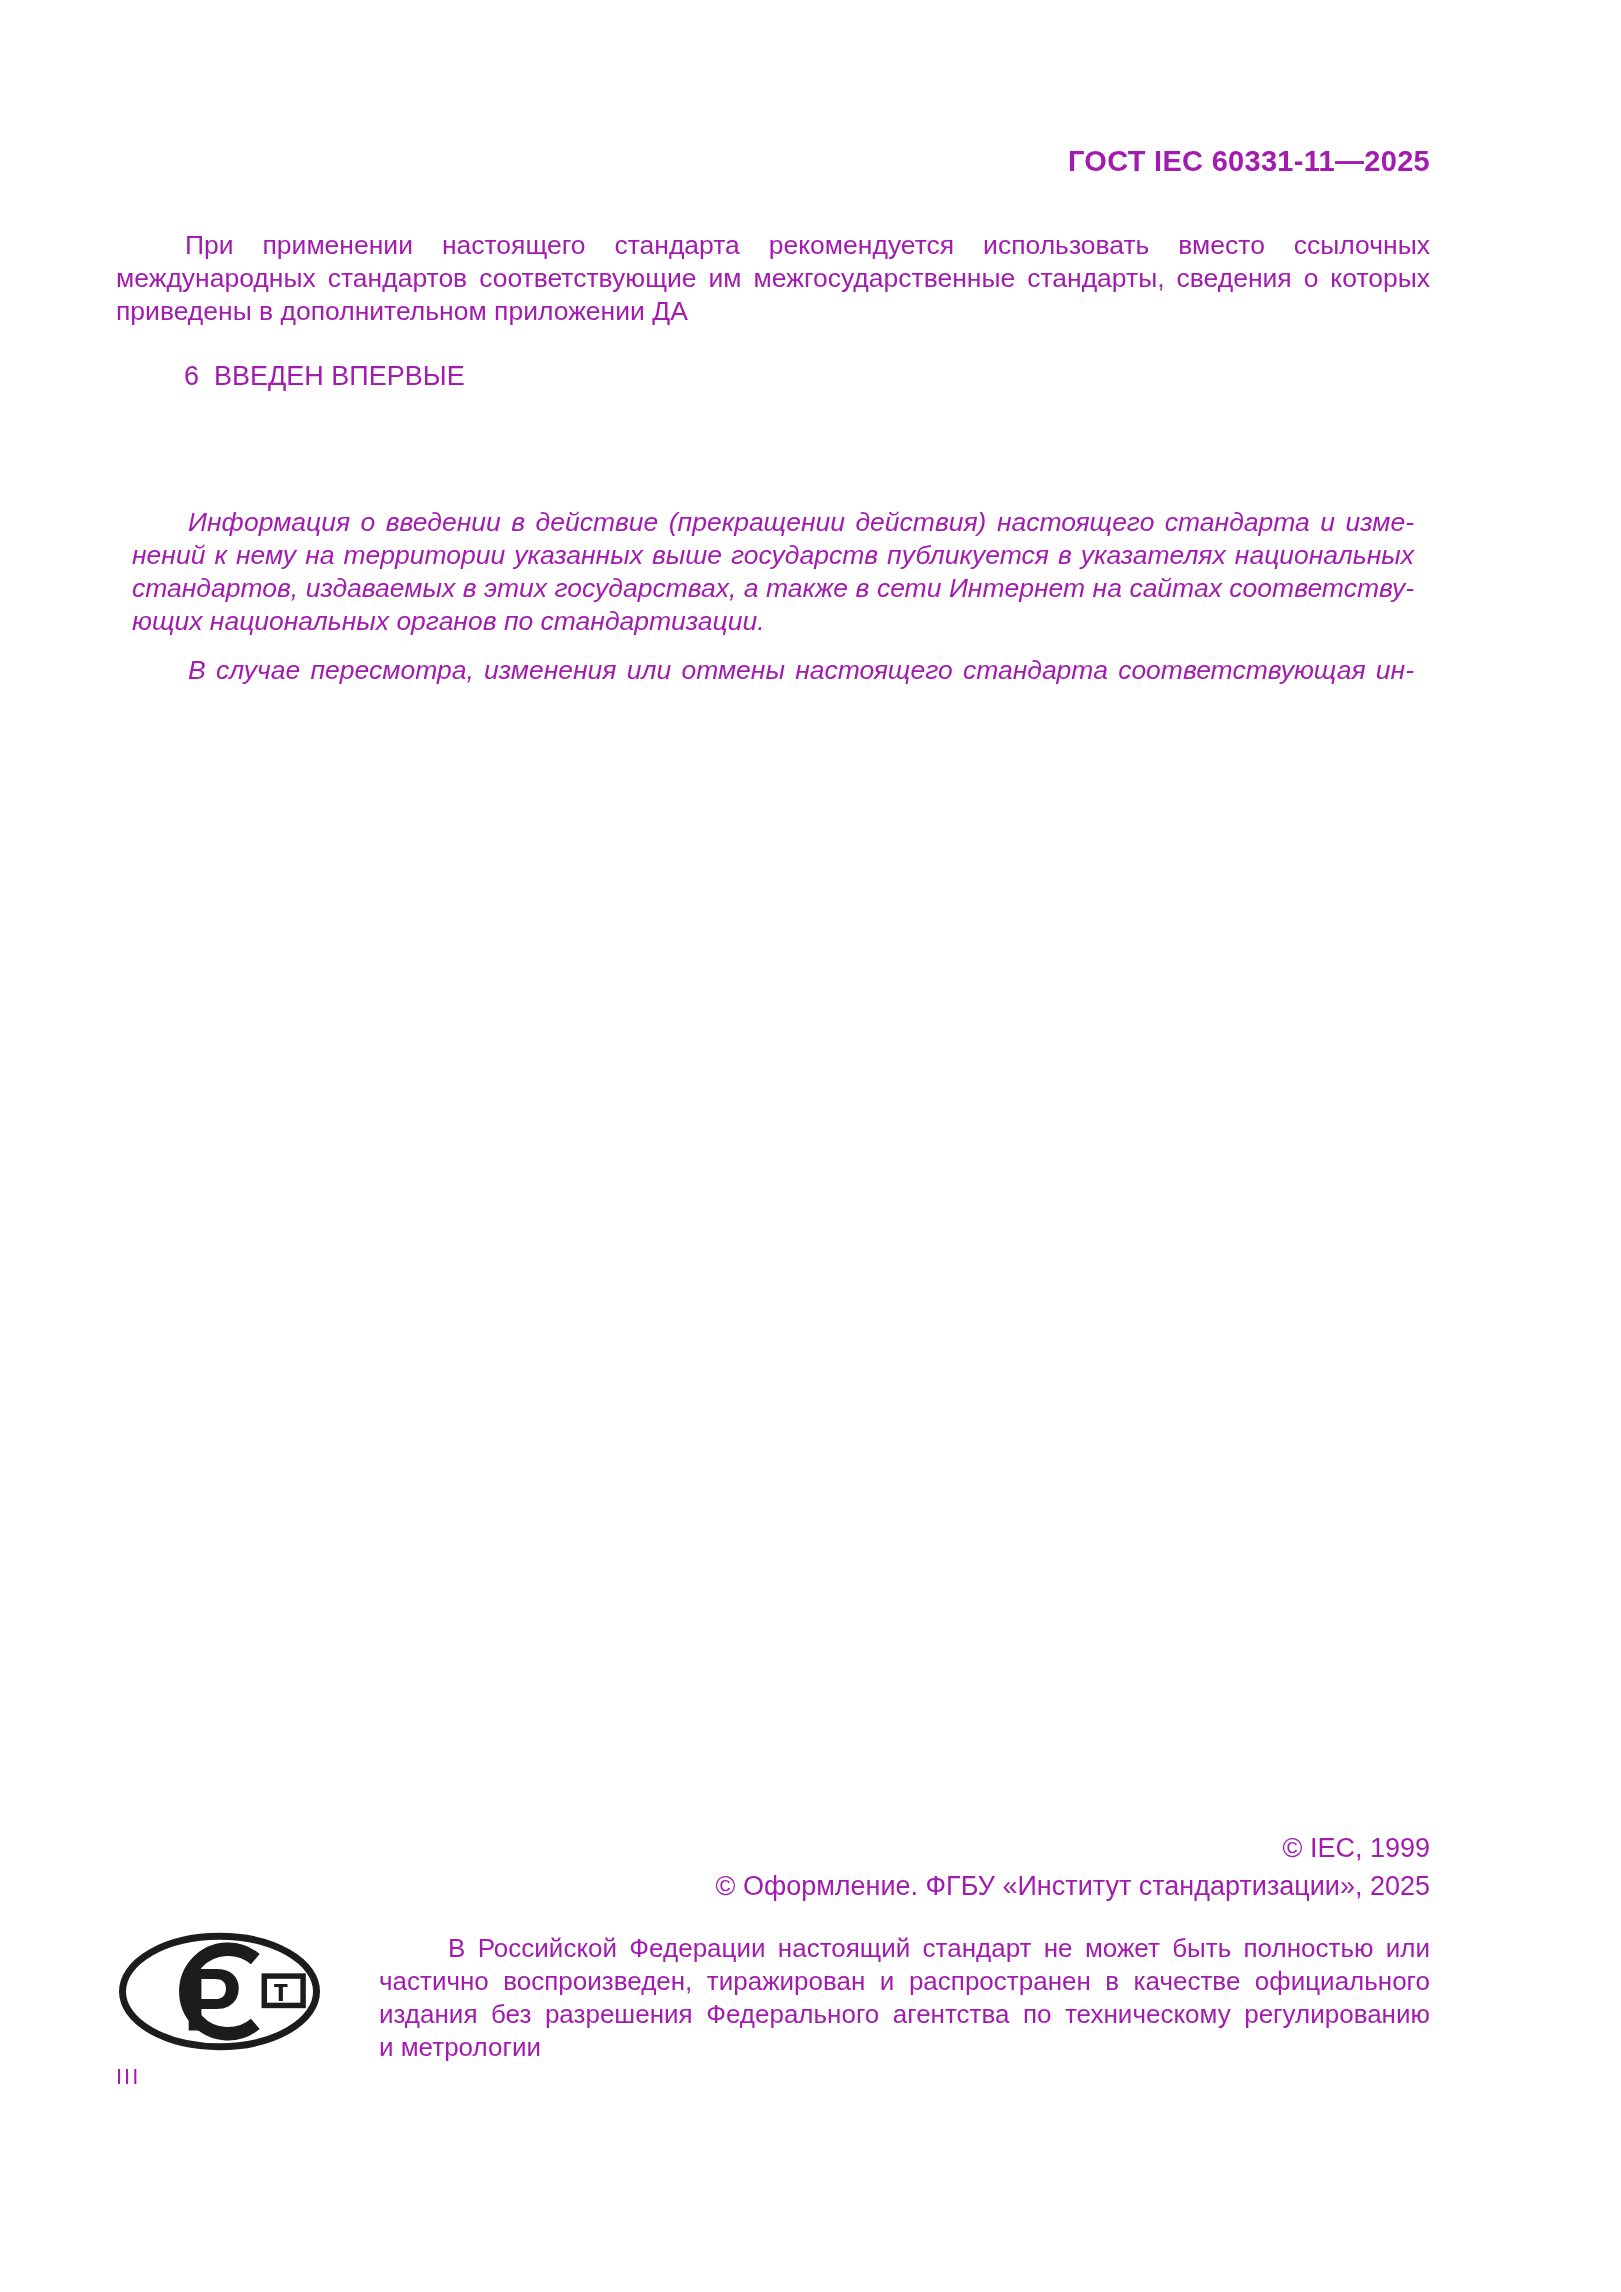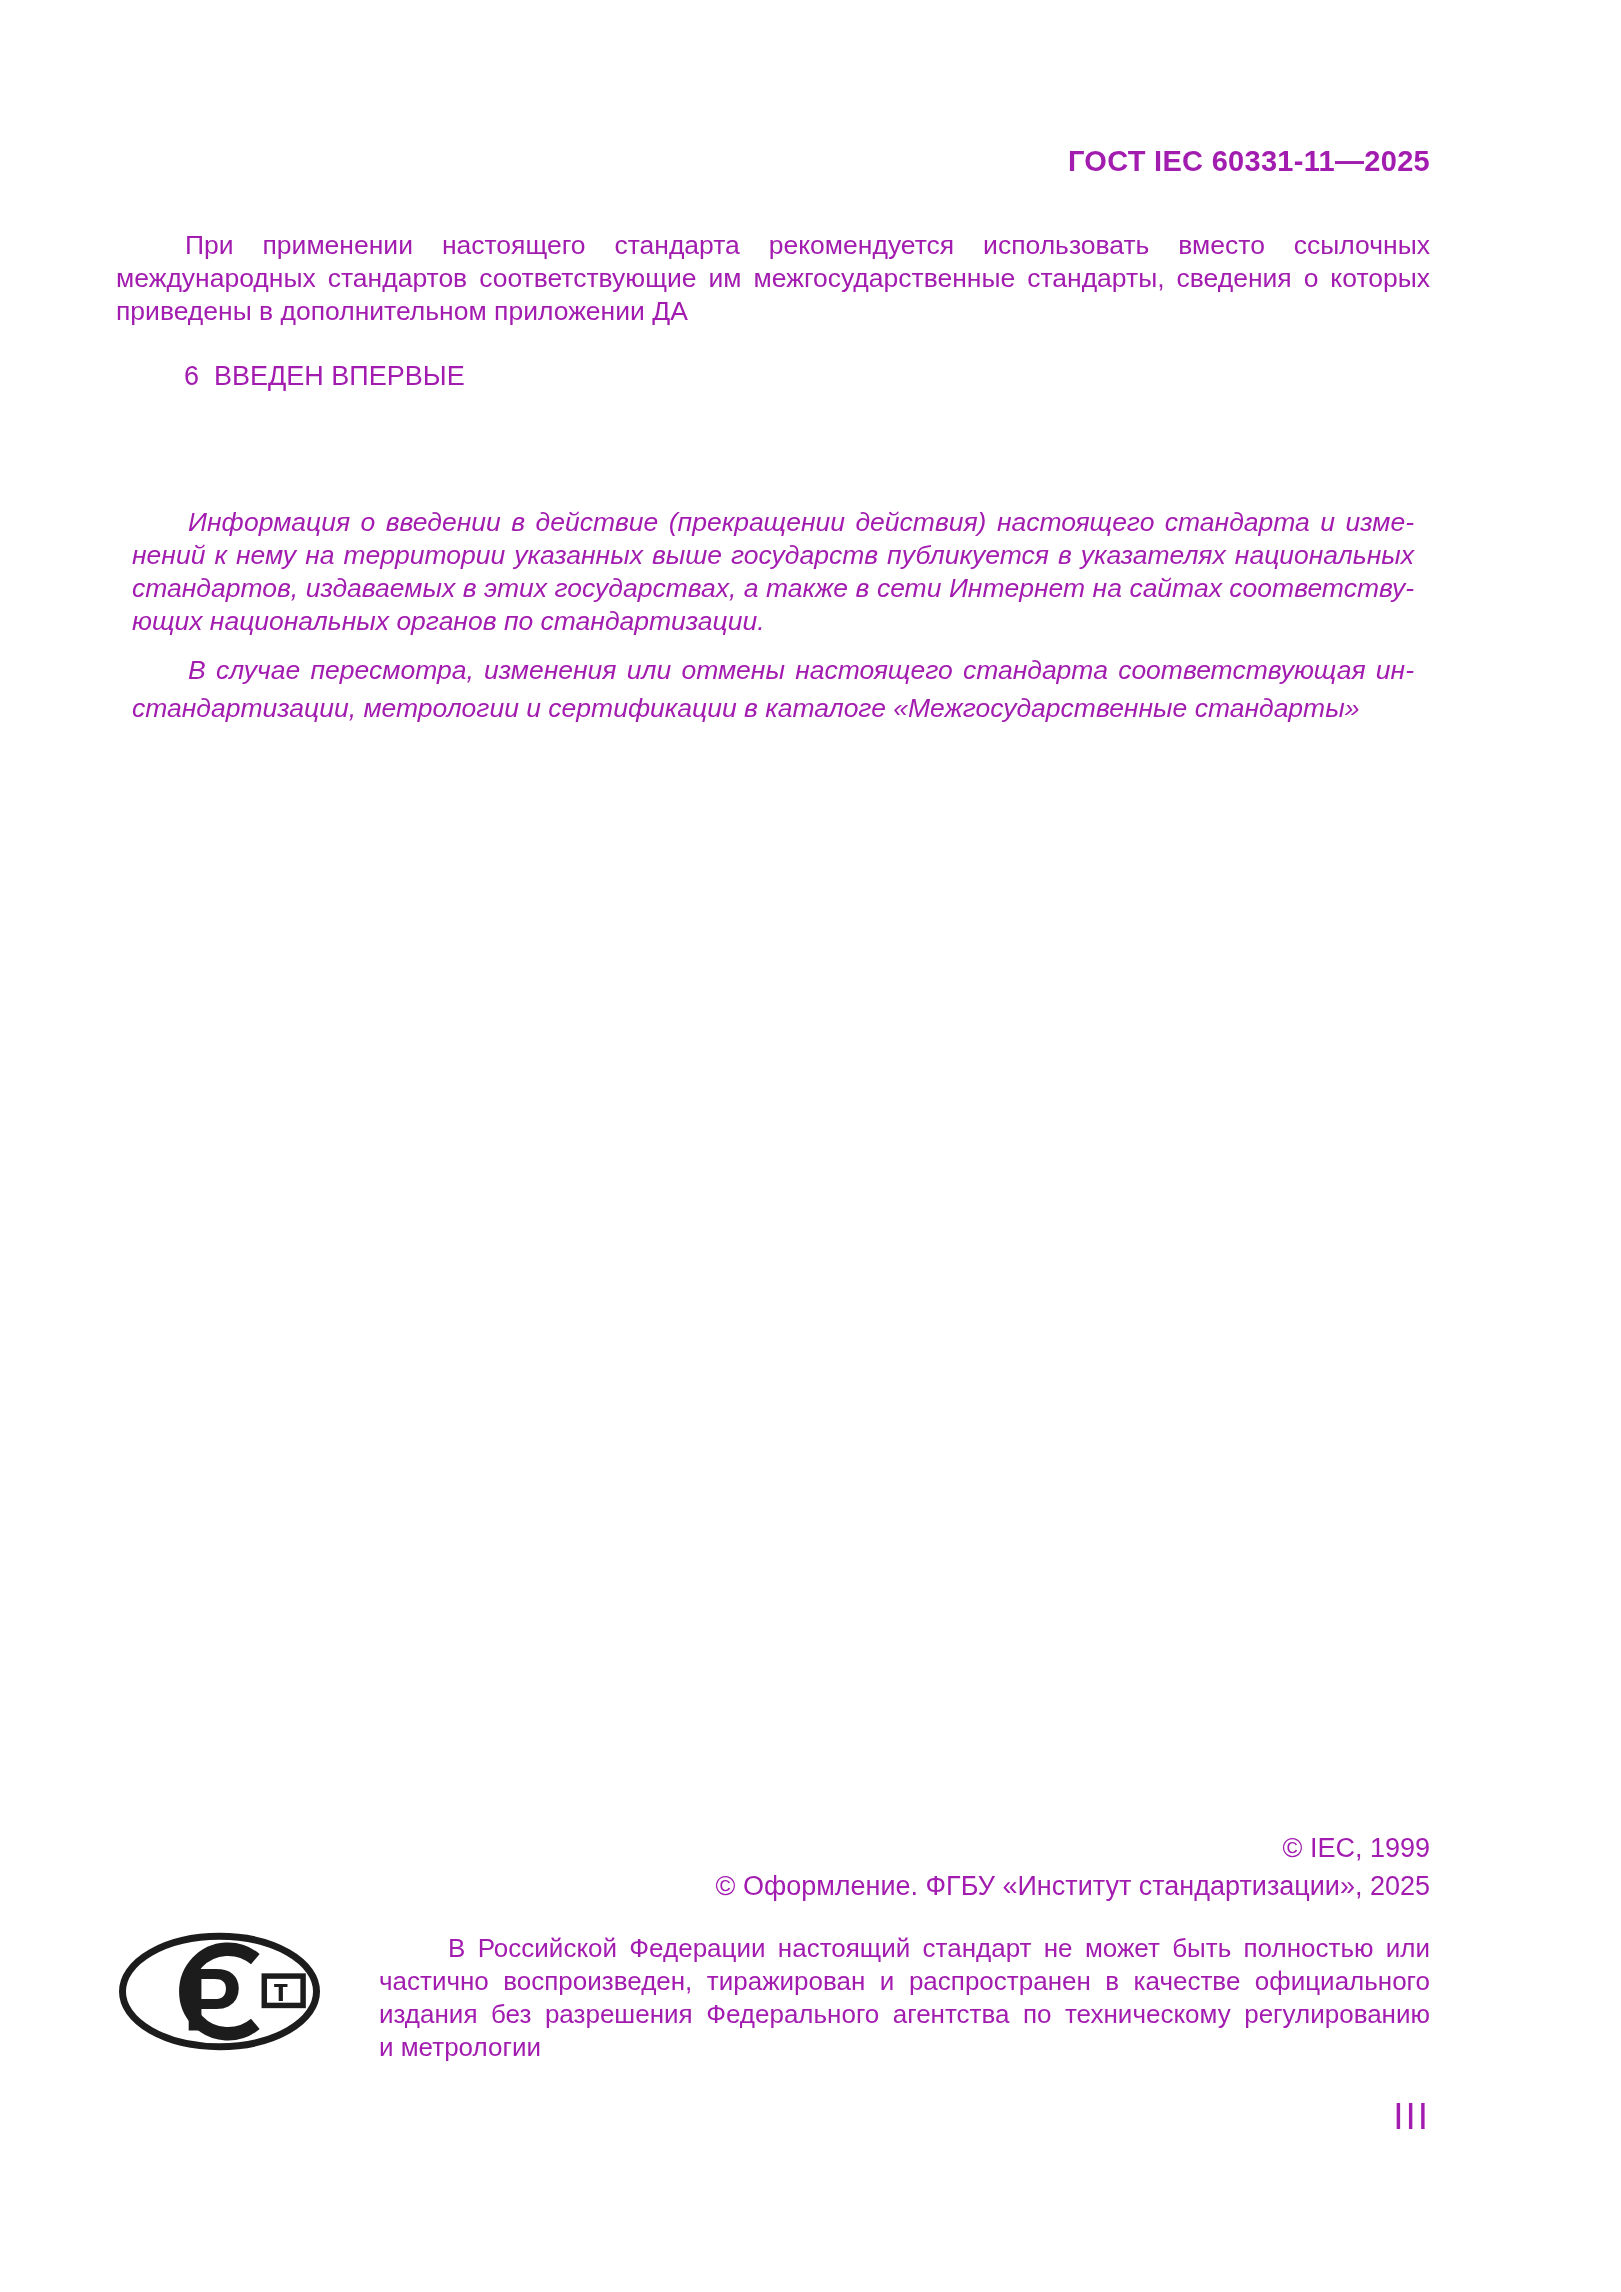--- a/index.html
+++ b/index.html
@@ -89,40 +89,38 @@
     width: 1051px;
     font-size: 26px;
     line-height: 33px;
   }
   .footer-para .ln-first { text-indent: 69px; }
 
   .page-number {
     top: 2064px;
     left: 116px;
     width: 1314px;
-    text-align: right;
-    font-size: 37px;
+    font-size: 22px;
     letter-spacing: 2px;
-    margin-top: 32px;
   }
 </style>
 </head>
 <body>
 
 <div class="page">
 
   <div class="abs doc-header">ГОСТ IEC 60331-11—2025</div>
 
   <div class="abs para foreword-para"><div class="ln ln-first">При применении настоящего стандарта рекомендуется использовать вместо ссылочных</div><div class="ln">международных стандартов соответствующие им межгосударственные стандарты, сведения о которых</div><div class="ln ln-last">приведены в дополнительном приложении ДА</div></div>
 
   <div class="abs clause-line">6  ВВЕДЕН ВПЕРВЫЕ</div>
 
   <div class="abs preamble-block">
     <div class="para preamble-para1"><div class="ln ln-first">Информация о введении в действие (прекращении действия) настоящего стандарта и изме-</div><div class="ln">нений к нему на территории указанных выше государств публикуется в указателях национальных</div><div class="ln">стандартов, издаваемых в этих государствах, а также в сети Интернет на сайтах соответству-</div><div class="ln ln-last">ющих национальных органов по стандартизации.</div></div>
-    <div class="para preamble-para2"><div class="ln ln-first">В случае пересмотра, изменения или отмены настоящего стандарта соответствующая ин-</div><div class="ln ln-last">стандартизации, метрологии и сертификации в каталоге «Межгосударственные стандарты»</div></div>
+    <div class="para preamble-para2"><div class="ln ln-first">В случае пересмотра, изменения или отмены настоящего стандарта соответствующая ин-</div></div>
   </div>
 
   <div class="abs copyright-block"><div class="ln ln-first">© IEC, 1999</div><div class="ln ln-last">© Оформление. ФГБУ «Институт стандартизации», 2025</div></div>
 
   <svg class="abs rst-logo" viewBox="0 0 203 119" xmlns="http://www.w3.org/2000/svg">
     <ellipse cx="101" cy="59" rx="97.5" ry="55.5" fill="none" stroke="#1c1c1c" stroke-width="7"></ellipse>
     <path d="M 137 26.5 A 42.5 42.5 0 1 0 137 91.5" fill="none" stroke="#1c1c1c" stroke-width="13.5"></path>
     <text x="64" y="99" font-size="89" font-weight="bold" font-family="Liberation Sans, sans-serif" fill="#1c1c1c">Р</text>
     <rect x="146" y="43.5" width="39" height="29.5" fill="#ffffff" stroke="#1c1c1c" stroke-width="5.5"></rect>
     <text x="155" y="69" font-size="31" font-weight="bold" font-family="Liberation Sans, sans-serif" fill="#1c1c1c">т</text>

